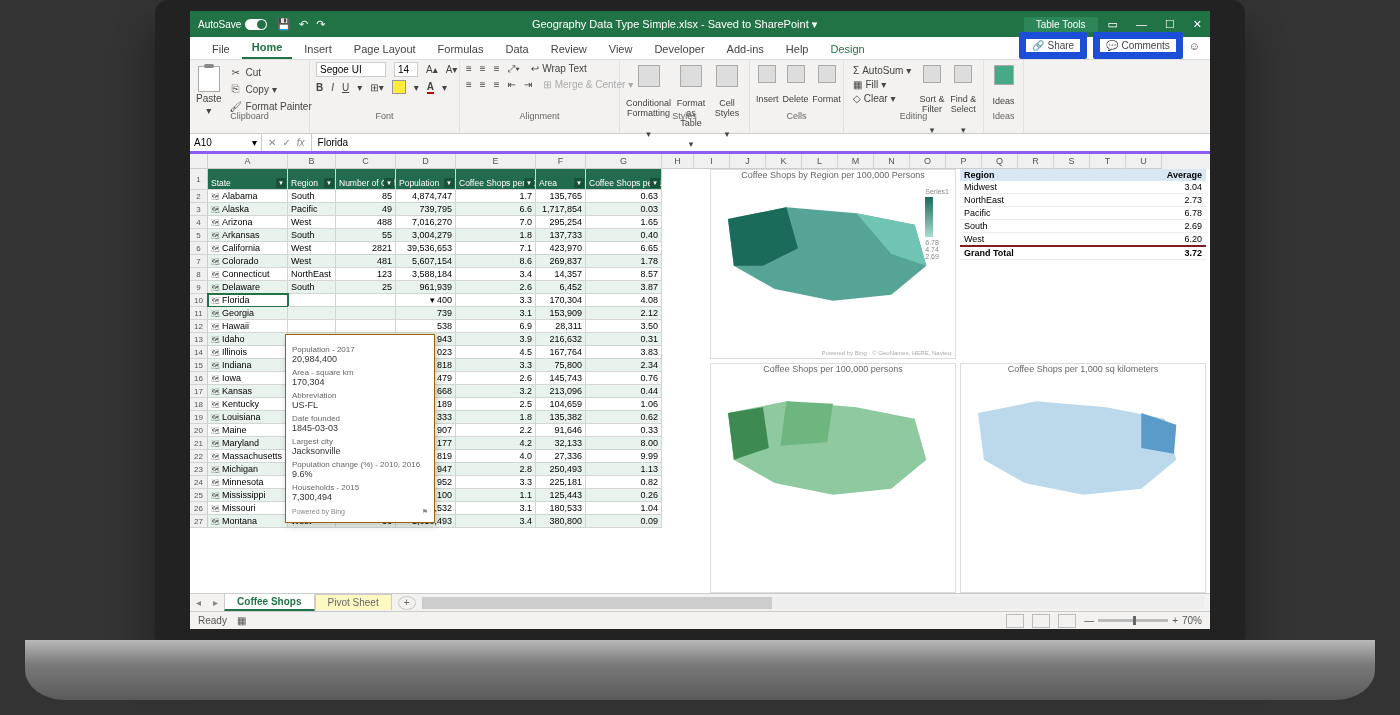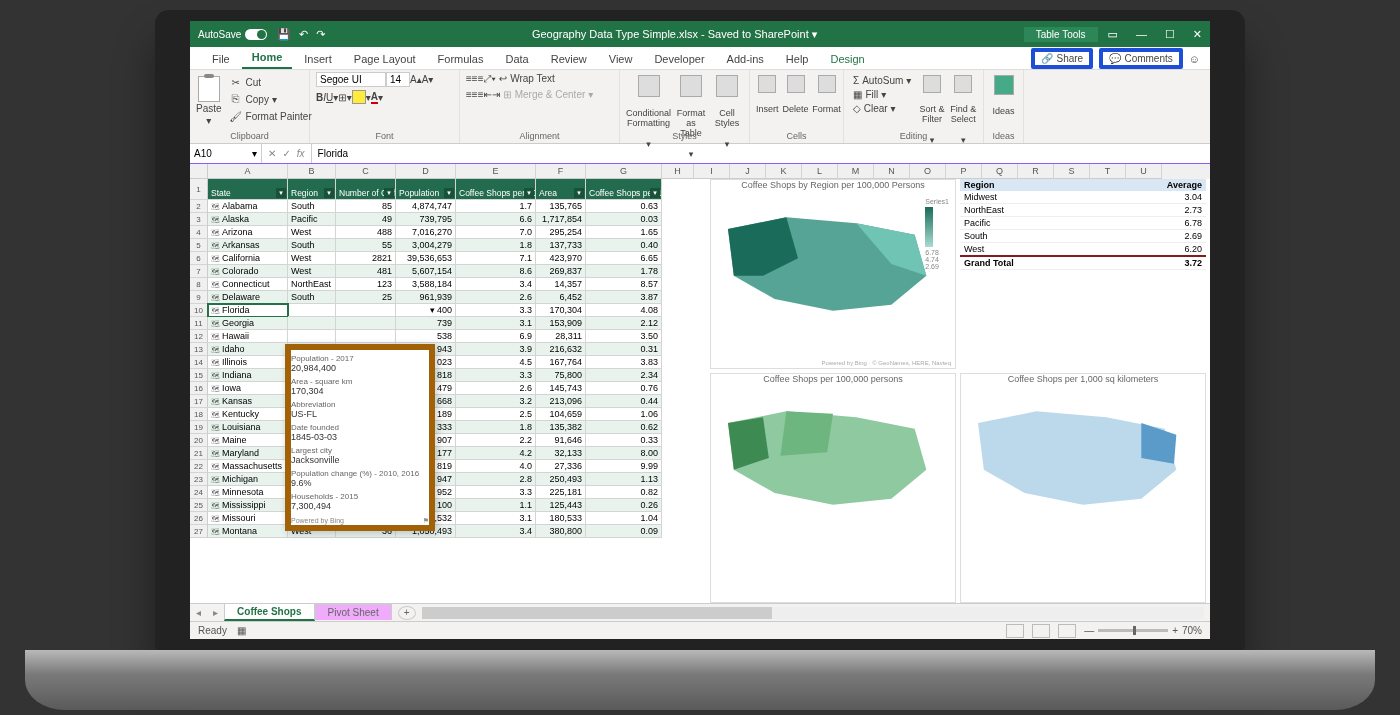--- a/index.html
+++ b/index.html
@@ -1,56 +1,56 @@
 <!DOCTYPE html>
 <html><head>
 <meta charset="utf-8">
 <style>
 *{box-sizing:border-box;margin:0;padding:0;font-family:"Segoe UI",Arial,sans-serif}
 body{background:#333;width:1400px;height:715px;overflow:hidden;display:flex;align-items:flex-start;justify-content:center}
-.laptop{width:1090px;height:640px;margin-top:10px;background:#222;border-radius:14px 14px 4px 4px;padding:11px 35px 11px 35px;position:relative;box-shadow:0 30px 40px rgba(0,0,0,.4)}
+.laptop{width:1090px;height:640px;background:#222;border-radius:14px 14px 4px 4px;padding:11px 35px 11px 35px;position:relative;box-shadow:0 30px 40px rgba(0,0,0,.4)}
 .base{position:absolute;bottom:-60px;left:-130px;right:-130px;height:60px;background:linear-gradient(#b9b9b9,#7a7a7a 40%,#5a5a5a);border-radius:0 0 40px 40px/0 0 30px 30px}
 .screen{width:100%;height:100%;background:#fff;font-size:10px;display:flex;flex-direction:column;overflow:hidden}
 
 .titlebar{background:#217346;height:26px;display:flex;align-items:center;color:#fff;padding:0 8px;gap:10px}
 .autosave{display:flex;align-items:center;gap:4px;font-size:10px}
 .toggle{width:22px;height:11px;background:#fff;border-radius:6px;position:relative}
 .toggle::after{content:"";width:9px;height:9px;background:#217346;border-radius:50%;position:absolute;right:1px;top:1px}
 .qat{display:flex;gap:8px;color:#fff;font-size:11px}
 .title{flex:1;text-align:center;font-size:11px}
 .toolctx{background:#2c8658;padding:2px 12px;font-size:10px}
 .winbtns{display:flex;gap:18px;font-size:11px}
 
 .tabs{display:flex;background:#fff;height:23px;border-bottom:1px solid #ddd;align-items:flex-end;padding-left:12px;gap:2px;font-size:11px;color:#444}
 .tab{padding:4px 10px;cursor:pointer}
 .tab.active{border-bottom:2px solid #217346;color:#217346;font-weight:600}
 .tab.design{color:#217346}
 .tabs-right{margin-left:auto;display:flex;gap:6px;padding-right:10px;align-items:center}
-.sharebtn{border:4px solid #1d4ed8;padding:1px 6px;border-radius:2px;font-size:10px}
+.sharebtn{border:7px solid #1d4ed8;padding:1px 6px;border-radius:2px;font-size:10px}
 
 .ribbon{background:#f3f2f1;height:74px;display:flex;border-bottom:1px solid #ccc;font-size:10px;color:#444}
 .group{border-right:1px solid #e1e1e1;padding:2px 6px;display:flex;flex-direction:column;position:relative}
-.group-label{position:absolute;bottom:2px;left:0;right:0;text-align:center;font-size:9px;color:#666}
+.group-label{position:absolute;bottom:12px;left:0;right:0;text-align:center;font-size:9px;color:#666}
 .group-body{flex:1;display:flex;gap:4px}
 .btn-col{display:flex;flex-direction:column;gap:1px;justify-content:flex-start;padding-top:2px}
 .rbtn{display:flex;align-items:center;gap:3px;padding:1px 3px;white-space:nowrap}
 .icon{width:14px;height:14px;display:inline-flex;align-items:center;justify-content:center;font-size:10px}
 .paste-big{display:flex;flex-direction:column;align-items:center;gap:1px;width:34px;padding-top:4px}
 .paste-ico{width:22px;height:26px;background:#fff;border:1px solid #aaa;position:relative}
 .paste-ico::before{content:"";position:absolute;top:-3px;left:5px;width:10px;height:4px;background:#888;border-radius:2px}
 .fontbox,.sizebox{border:1px solid #ccc;background:#fff;padding:1px 3px;font-size:10px}
 .fontbox{width:70px}
 .sizebox{width:24px}
-.fmt-row{display:flex;gap:0;align-items:center}
+.fmt-row{display:flex;gap:8px;align-items:center}
 .colorbox{width:14px;height:14px;border:1px solid #999;position:relative}
 .underline-a{font-weight:bold;border-bottom:2px solid #c00}
 .bigbtn{display:flex;flex-direction:column;align-items:center;width:46px;padding-top:3px;font-size:9px;text-align:center;gap:11px}
 .bigico{width:22px;height:22px;background:#ddd;border:1px solid #aaa}
 
-.fxbar{display:flex;height:20px;border-bottom:1px solid #8b5cf6;align-items:stretch}
+.fxbar{display:flex;height:20px;border-bottom:3px solid #8b5cf6;align-items:stretch}
 .namebox{width:72px;border-right:1px solid #ccc;display:flex;align-items:center;padding:0 4px;background:#fff;font-size:10px;justify-content:space-between}
 .fxbtns{display:flex;align-items:center;gap:6px;padding:0 6px;border-right:1px solid #ccc;color:#888}
 .fxinput{flex:1;padding:0 6px;display:flex;align-items:center;font-size:10px}
 
 .gridwrap{flex:1;display:flex;overflow:hidden;position:relative}
 .sheet{flex:1;overflow:hidden;position:relative}
 .colheads{display:flex;height:15px;background:#f0f0f0;font-size:9px}
 .corner{width:18px;border-right:1px solid #ccc;border-bottom:1px solid #ccc;background:#f0f0f0}
 .ch{border-right:1px solid #d4d4d4;border-bottom:1px solid #ccc;text-align:center;line-height:15px;color:#555}
 .rows{overflow:hidden}
@@ -58,39 +58,39 @@
 .rh{width:18px;background:#f0f0f0;border-right:1px solid #ccc;border-bottom:1px solid #d4d4d4;text-align:center;font-size:8px;line-height:13px;color:#555}
 .cell{border-right:1px solid #d4d4d4;border-bottom:1px solid #d4d4d4;padding:0 3px;font-size:9px;line-height:13px;overflow:hidden;white-space:nowrap}
 .hdr{background:#226b4f;color:#fff;font-size:8.5px;line-height:10px;display:flex;align-items:flex-end;padding-bottom:1px;position:relative}
 .hdr .dd{position:absolute;right:1px;bottom:1px;width:10px;height:10px;background:#185339;color:#fff;font-size:7px;text-align:center;line-height:10px}
 .even{background:#e8f3ed}
 .num{text-align:right;font-variant-numeric:tabular-nums}
 .geo{display:flex;align-items:center;gap:2px}
 .geo::before{content:"🗺";font-size:7px;opacity:.6}
 .sel{outline:2px solid #217346;outline-offset:-1px;background:#fff!important}
 
-.card{position:absolute;left:95px;top:180px;width:150px;background:#fff;border:6px solid #a16207;box-shadow:2px 2px 8px rgba(0,0,0,.2);padding:0;font-size:8px;color:#333;z-index:10}
+.card{position:absolute;left:95px;top:180px;width:150px;background:#fff;border:1px solid #a16207;box-shadow:2px 2px 8px rgba(0,0,0,.2);padding:6px;font-size:8px;color:#333;z-index:10}
 .card dt{color:#666;margin-top:4px;font-size:8px}
 .card dd{font-size:9px}
 
 .charts{position:absolute;left:520px;top:15px;right:4px;bottom:0;background:#fff;display:grid;grid-template-columns:1fr 1fr;grid-template-rows:190px 1fr;gap:4px}
 .chart{border:1px solid #ddd;padding:0;font-size:9px;position:relative}
 .chart-title{text-align:center;color:#666;font-size:9px;margin-bottom:4px}
 .usmap{width:100%;height:140px}
 .pivot{font-size:9px}
 .pivot table{border-collapse:collapse;width:100%}
 .pivot th{background:#d9e7f5;text-align:left;padding:1px 4px;font-weight:600}
 .pivot td{padding:1px 4px;border-bottom:1px solid #eee}
 .pivot .gt{font-weight:bold;border-top:2px solid #7f1d1d}
 
 .sheettabs{height:18px;background:#f3f2f1;border-top:1px solid #ccc;display:flex;align-items:center;font-size:10px}
 .st-nav{padding:0 6px;color:#888}
 .stab{padding:2px 12px;border:1px solid #ccc;border-bottom:none;background:#fff;margin-top:-1px}
 .stab.active{border-bottom:2px solid #217346;color:#217346;font-weight:600}
-.stab.inactive{background:#f0abfc;color:#666}
+.stab.inactive{background:#fef9c3;color:#666}
 .plustab{width:18px;height:14px;border:1px solid #ccc;border-radius:50%;text-align:center;line-height:12px;margin-left:6px;color:#666}
 .hscroll{flex:1;margin:0 6px;height:12px;background:#eee;position:relative}
 .hscroll .thumb{position:absolute;left:0;width:350px;height:100%;background:#ccc}
 
 .status{height:18px;background:#f3f2f1;border-top:1px solid #ccc;display:flex;align-items:center;font-size:10px;padding:0 8px;gap:10px;color:#555}
 .status .right{margin-left:auto;display:flex;align-items:center;gap:8px}
 .viewbtn{width:18px;height:14px;border:1px solid #bbb}
 .zoom{display:flex;align-items:center;gap:4px}
 .zslider{width:70px;height:3px;background:#bbb;position:relative}
 .zslider::after{content:"";position:absolute;left:35px;top:-3px;width:3px;height:9px;background:#666}

